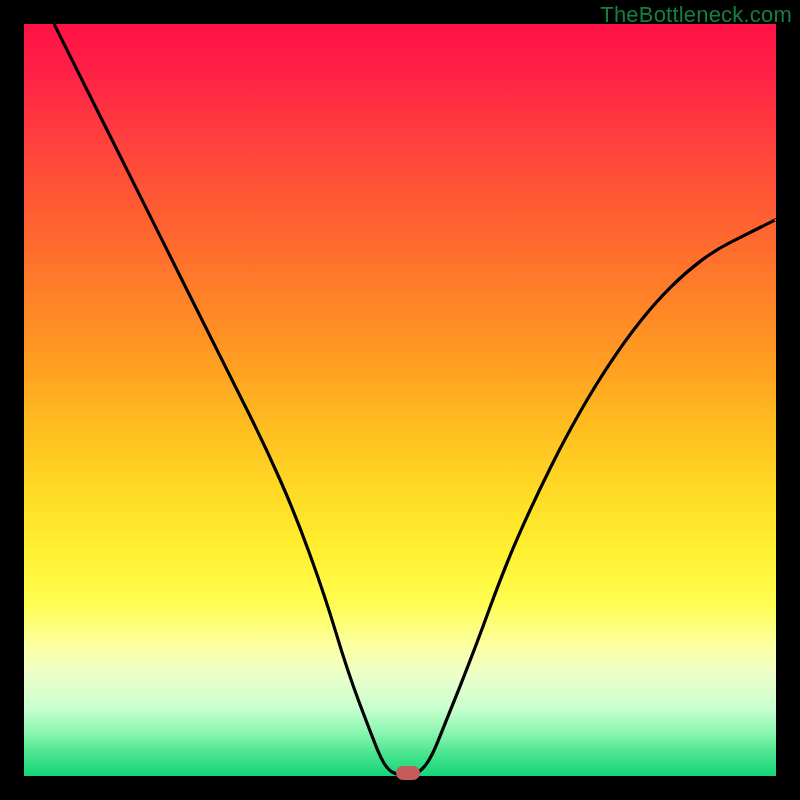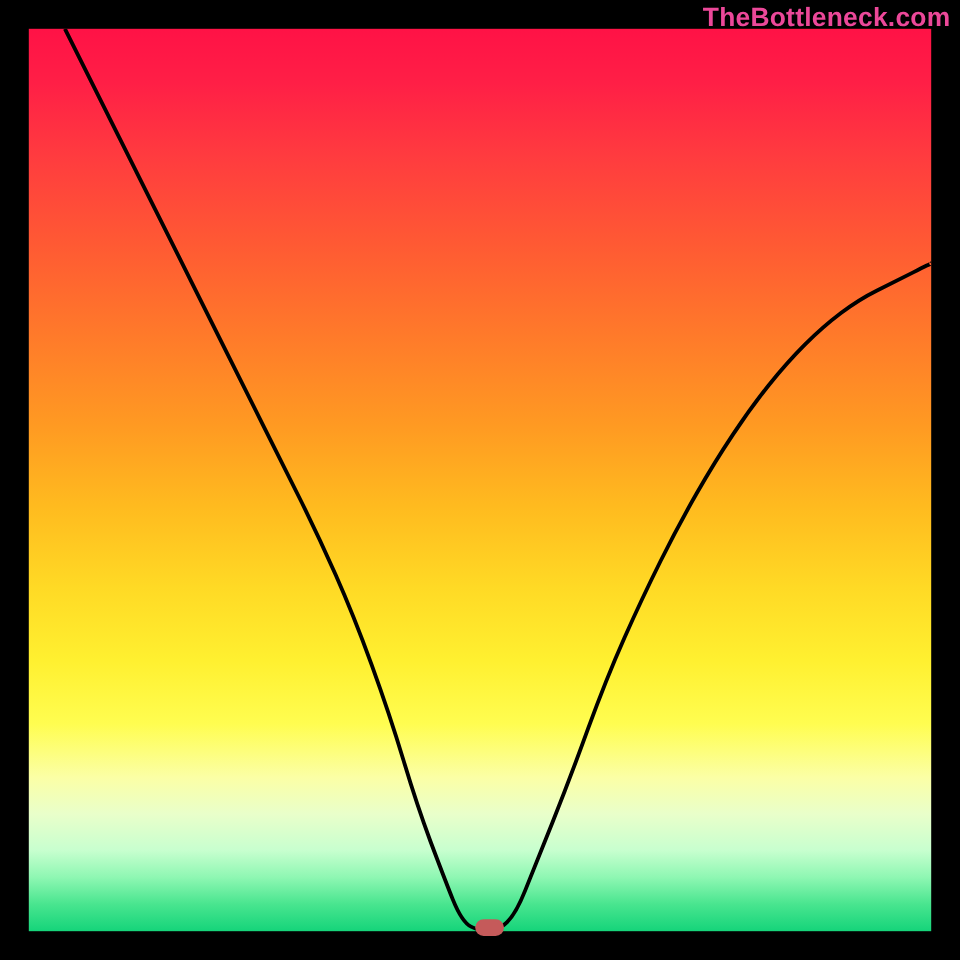--- a/index.html
+++ b/index.html
@@ -61,23 +61,23 @@
     position: absolute;
     width: 24px;
     height: 14px;
     background: #c55a5a;
     border-radius: 7px;
   }
   .watermark {
     position: absolute;
     top: 2px;
     right: 8px;
-    color: #ec4899;
+    color: #15803d;
     font-size: 22px;
-    font-weight: 700;
+    font-weight: 400;
     letter-spacing: 0.2px;
   }
 </style>
 </head>
 <body>
 
 <div class="frame">
 
   <div class="plot-area">
     <div class="gradient-bg"></div>

